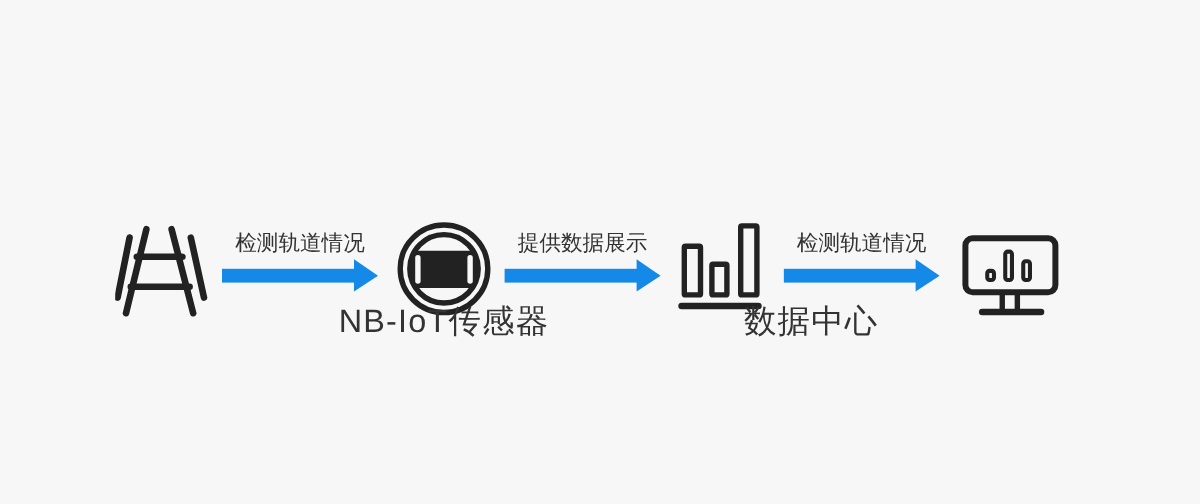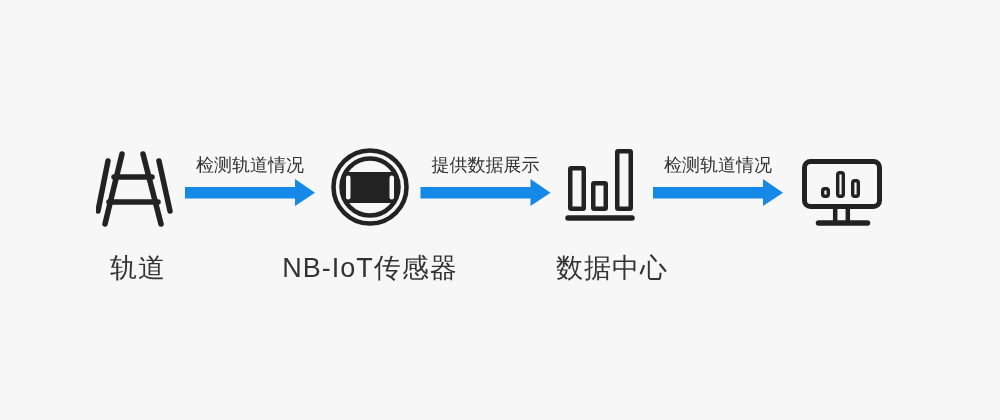--- a/index.html
+++ b/index.html
@@ -9,21 +9,21 @@
     --text:#333333;
   }
   html,body{margin:0;padding:0;background:var(--background);}
   .canvas{
     position:relative;
     width:1000px;height:420px;
     background:var(--background);
     overflow:hidden;
     font-family:"Liberation Sans","DejaVu Sans",sans-serif;
   }
-  .abs{position:absolute;}
+  .abs{position:absolute;margin-top:37px;}
   .node-icon svg{display:block;}
   .node-label{
     position:absolute;
     width:200px;
     text-align:center;
     font-size:27px;
     line-height:30px;
     color:var(--text);
     letter-spacing:1px;
     white-space:nowrap;
@@ -48,21 +48,20 @@
       <g stroke="var(--icon)" stroke-width="5.5" stroke-linecap="round">
         <line x1="12" y1="12" x2="2" y2="62"></line>
         <line x1="26" y1="5" x2="9" y2="75"></line>
         <line x1="47" y1="5" x2="65" y2="75"></line>
         <line x1="63" y1="12" x2="74" y2="62"></line>
         <line x1="18" y1="28" x2="56" y2="28"></line>
         <line x1="13" y1="53" x2="62" y2="53"></line>
       </g>
     </svg>
   </div>
-  <div class="node-label" style="left:38px;top:253px;">轨道</div>
 
   <div class="abs arrow-label" style="left:185px;width:130px;top:155px;">检测轨道情况</div>
   <div class="abs arrow" style="left:185px;top:178px;">
     <svg width="130" height="29" viewBox="0 0 130 29">
       <rect x="0" y="9" width="111" height="11.5" fill="var(--arrow)"></rect>
       <polygon points="110,1 130,14.7 110,28" fill="var(--arrow)"></polygon>
     </svg>
   </div>
 
   <div class="abs node-icon" style="left:330px;top:147px;">
@@ -87,21 +86,21 @@
   <div class="abs node-icon" style="left:564px;top:147px;">
     <svg width="72" height="76" viewBox="0 0 72 76" fill="none">
       <g stroke="var(--icon)" stroke-width="4.5">
         <rect x="6.25" y="21.25" width="13.5" height="40.5" rx="1"></rect>
         <rect x="29.25" y="36.25" width="12.5" height="25.5" rx="1"></rect>
         <rect x="53.25" y="4.25" width="13.5" height="57.5" rx="1"></rect>
       </g>
       <line x1="4" y1="71" x2="68" y2="71" stroke="var(--icon)" stroke-width="5.5" stroke-linecap="round"></line>
     </svg>
   </div>
-  <div class="node-label" style="left:512px;top:253px;">数据中心</div>
+  <div class="node-label" style="left:532px;top:253px;text-align:right;">数据中心</div>
 
   <div class="abs arrow-label" style="left:653px;width:130px;top:155px;">检测轨道情况</div>
   <div class="abs arrow" style="left:653px;top:178px;">
     <svg width="130" height="29" viewBox="0 0 130 29">
       <rect x="0" y="9" width="111" height="11.5" fill="var(--arrow)"></rect>
       <polygon points="110,1 130,14.7 110,28" fill="var(--arrow)"></polygon>
     </svg>
   </div>
 
   <div class="abs node-icon" style="left:798px;top:156px;">

